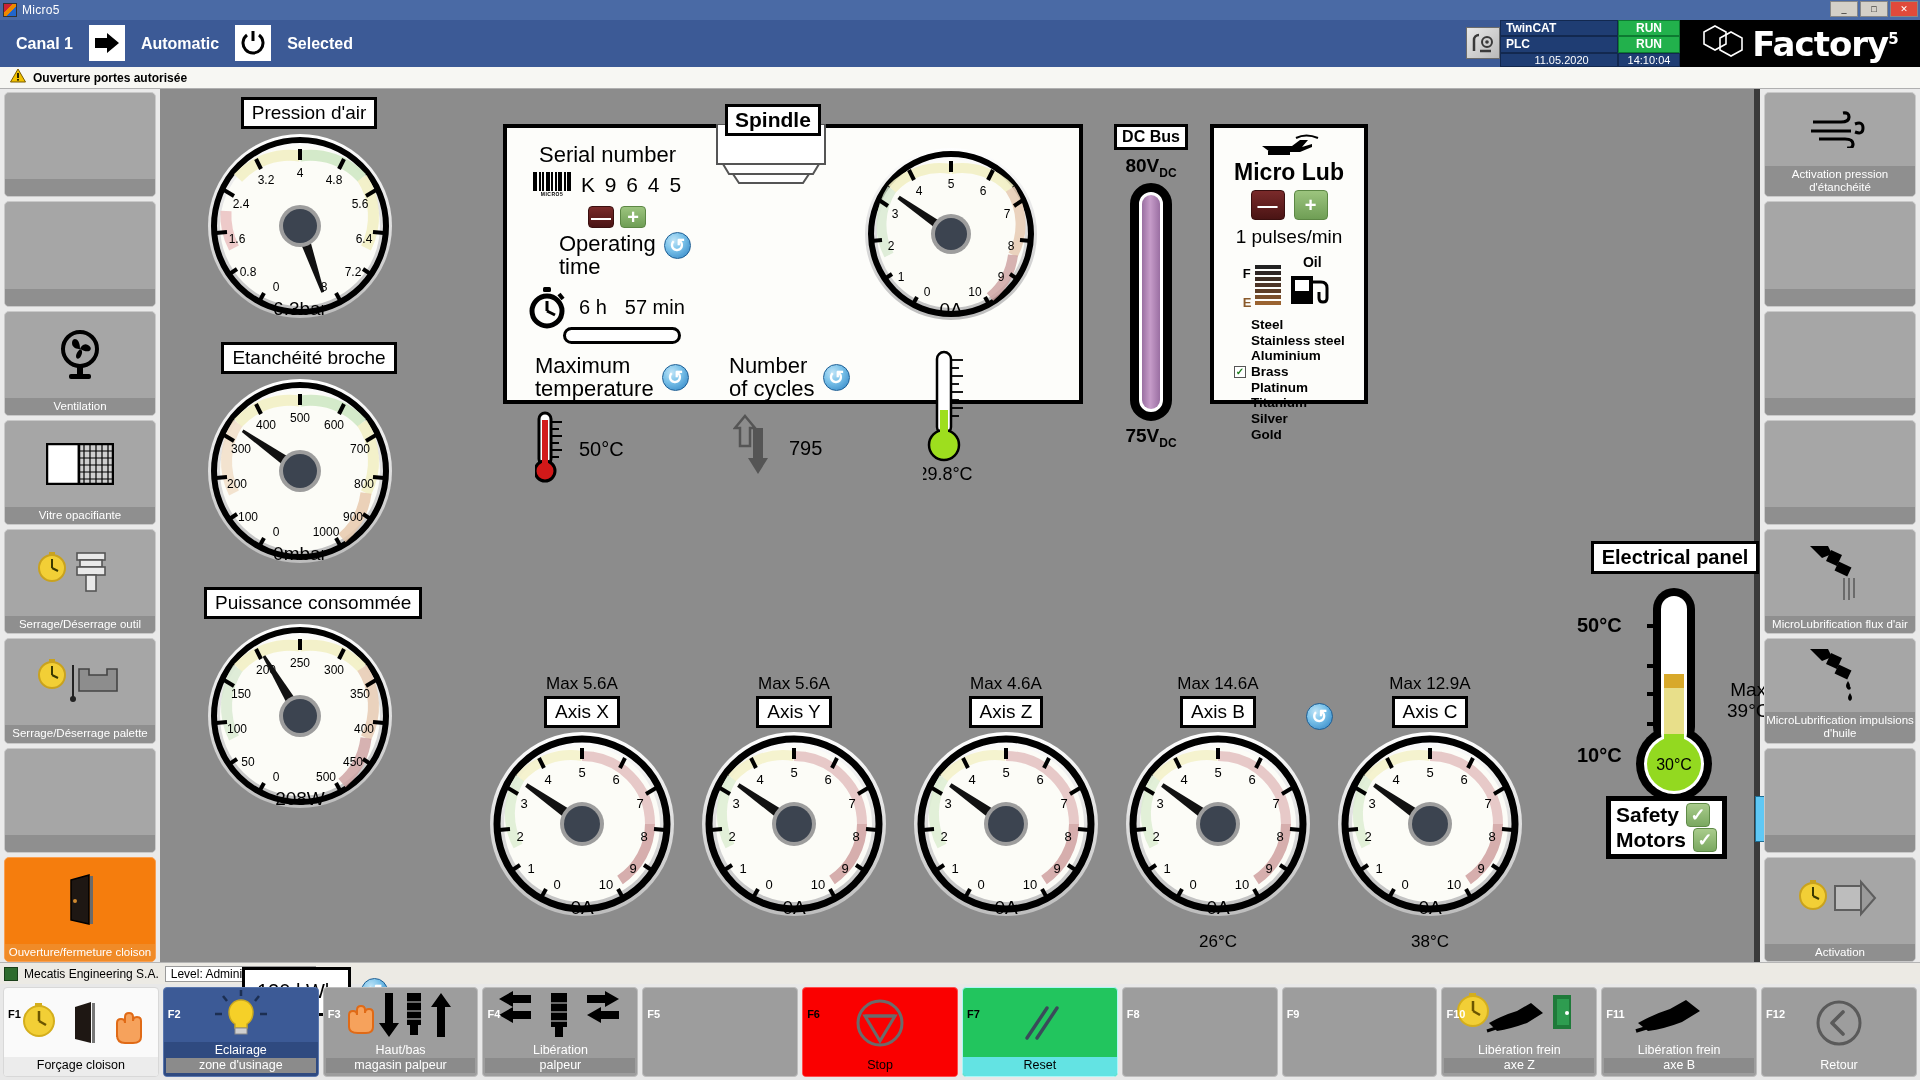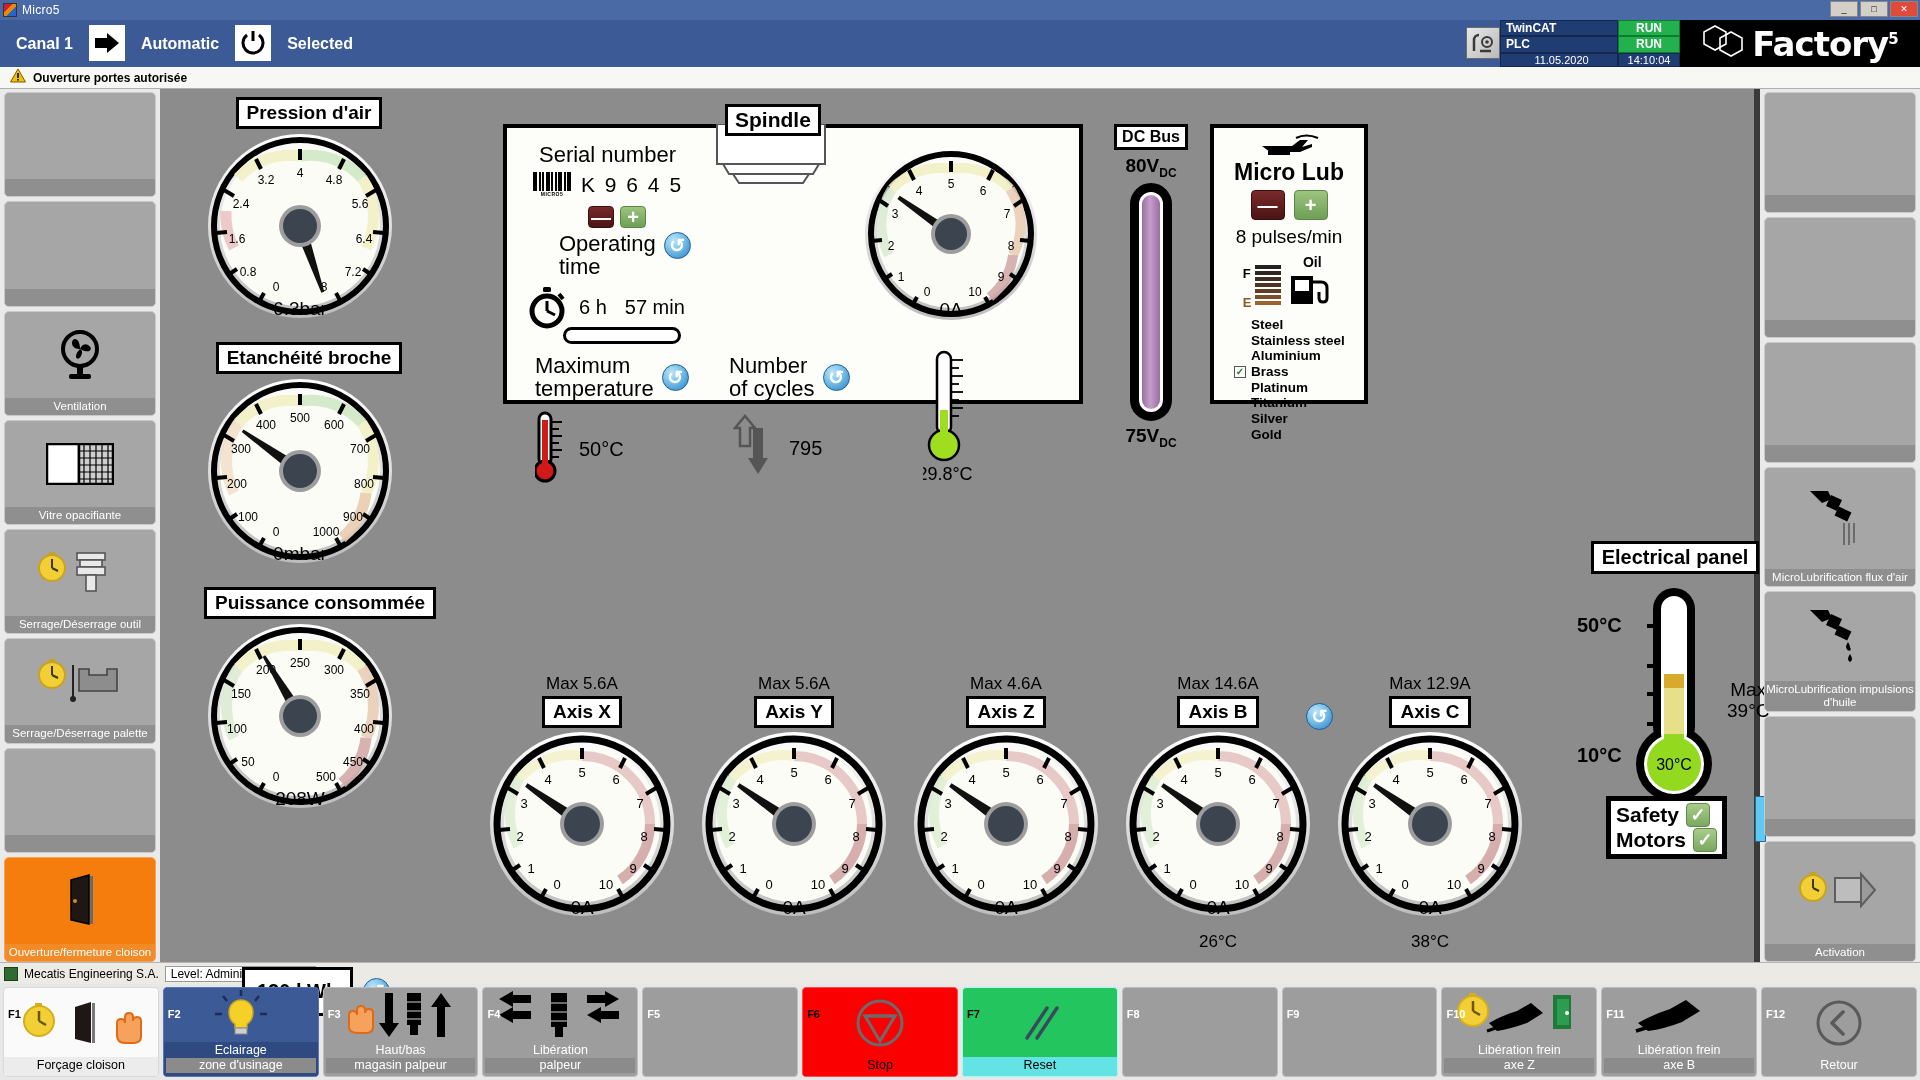--- a/index.html
+++ b/index.html
@@ -62,21 +62,21 @@
      text-align:center; line-height:1.15; padding:2px 1px; min-height:17px; }
   .sb-btn.orange { background:#f57d0d; border-color:#f9a052; }
   .sb-btn.orange .cap { background:#f08b28; }
   .sb-btn.empty .cap { min-height:17px; }
 
   .canvas { flex:1 1 auto; background:#8c8c8c; position:relative; }
   .rail { width:6px; background:#3a3a3a; }
 
   
   .gauge-wrap { position:absolute; }
-  .gauge-title { background:#fff; border:3px solid #000; font-size:19px; font-weight:bold;
+  .gauge-title { background:#fff; border:3px solid #000; font-size:19px; font-weight:normal;
     color:#000; padding:2px 8px; text-align:center; white-space:nowrap; display:inline-block;}
   .gauge { position:relative; }
   .maxlabel { font-size:17px; text-align:center; color:#000; }
   .templabel { font-size:17px; text-align:center; color:#000; }
 
   
   .panel { position:absolute; background:#fdfdfa; border:4px solid #000; }
   .blackbox { background:#fff; border:3px solid #000; font-weight:bold; font-size:21px;
      padding:1px 7px; display:inline-block; }
   .refresh { width:27px; height:27px; border-radius:50%;
@@ -669,21 +669,21 @@
           <path d="M6 14 h30 l8 -6 h8 l-6 7 l10 -3 v3 l-12 5 h-30 z" fill="#000"></path>
           <path d="M40 6 q10 -5 22 0" stroke="#000" stroke-width="2" fill="none"></path>
           <rect x="12" y="19" width="22" height="4" fill="#000"></rect>
         </svg>
       </div>
       <div style="text-align:center;font-size:23px;font-weight:bold;margin-top:1px;">Micro Lub</div>
       <div style="display:flex;justify-content:center;gap:9px;margin-top:4px;">
         <div class="pm-btn pm-minus" style="width:34px;height:30px;">—</div>
         <div class="pm-btn pm-plus" style="width:34px;height:30px;">+</div>
       </div>
-      <div style="text-align:center;font-size:19px;margin-top:6px;">8 pulses/min</div>
+      <div style="text-align:center;font-size:19px;margin-top:6px;">1 pulses/min</div>
       <div style="display:flex;align-items:flex-end;justify-content:center;gap:4px;margin-top:6px;">
         <div style="font-size:13px;font-weight:bold;display:flex;flex-direction:column;justify-content:space-between;height:44px;">
           <span>F</span>
           <span style="color:#8a5a2a;">E</span>
         </div>
         <svg width="30" height="46" viewBox="0 0 30 46">
           <rect x="0" y="1" width="26" height="4" fill="#222"></rect>
           <rect x="0" y="7" width="26" height="4" fill="#2d2522"></rect>
           <rect x="0" y="13" width="26" height="4" fill="#3d2d22"></rect>
           <rect x="0" y="19" width="26" height="4" fill="#4d3526"></rect>
@@ -1016,20 +1016,31 @@
         <span class="gchk">✓</span>
       </div>
     </div>
     <div class="bluebar" style="left:1595px; top:707px; height:46px;"></div>
 
   </div>
 
   <div class="rail"></div>
 
   <div class="sidebar">
+    <div class="sb-btn">
+      <div class="ico">
+        <svg width="62" height="38" viewBox="0 0 62 38">
+          <path d="M4 12 h28 q8 0 8 -5 t-6 -4" stroke="#000" stroke-width="3.2" fill="none"></path>
+          <path d="M2 21 h40" stroke="#000" stroke-width="3.2" fill="none"></path>
+          <path d="M10 29 h26 q8 0 8 5 t-6 4" stroke="#000" stroke-width="3.2" fill="none"></path>
+          <path d="M46 14 q8 -3 8 4 t-8 4" stroke="#000" stroke-width="3" fill="none"></path>
+        </svg>
+      </div>
+      <div class="cap">Activation pression d'étanchéité</div>
+    </div>
     <div class="sb-btn empty">
         <div class="ico"></div>
         <div class="cap"></div>
       </div>
     <div class="sb-btn empty">
         <div class="ico"></div>
         <div class="cap"></div>
       </div>
     <div class="sb-btn empty">
         <div class="ico"></div>

